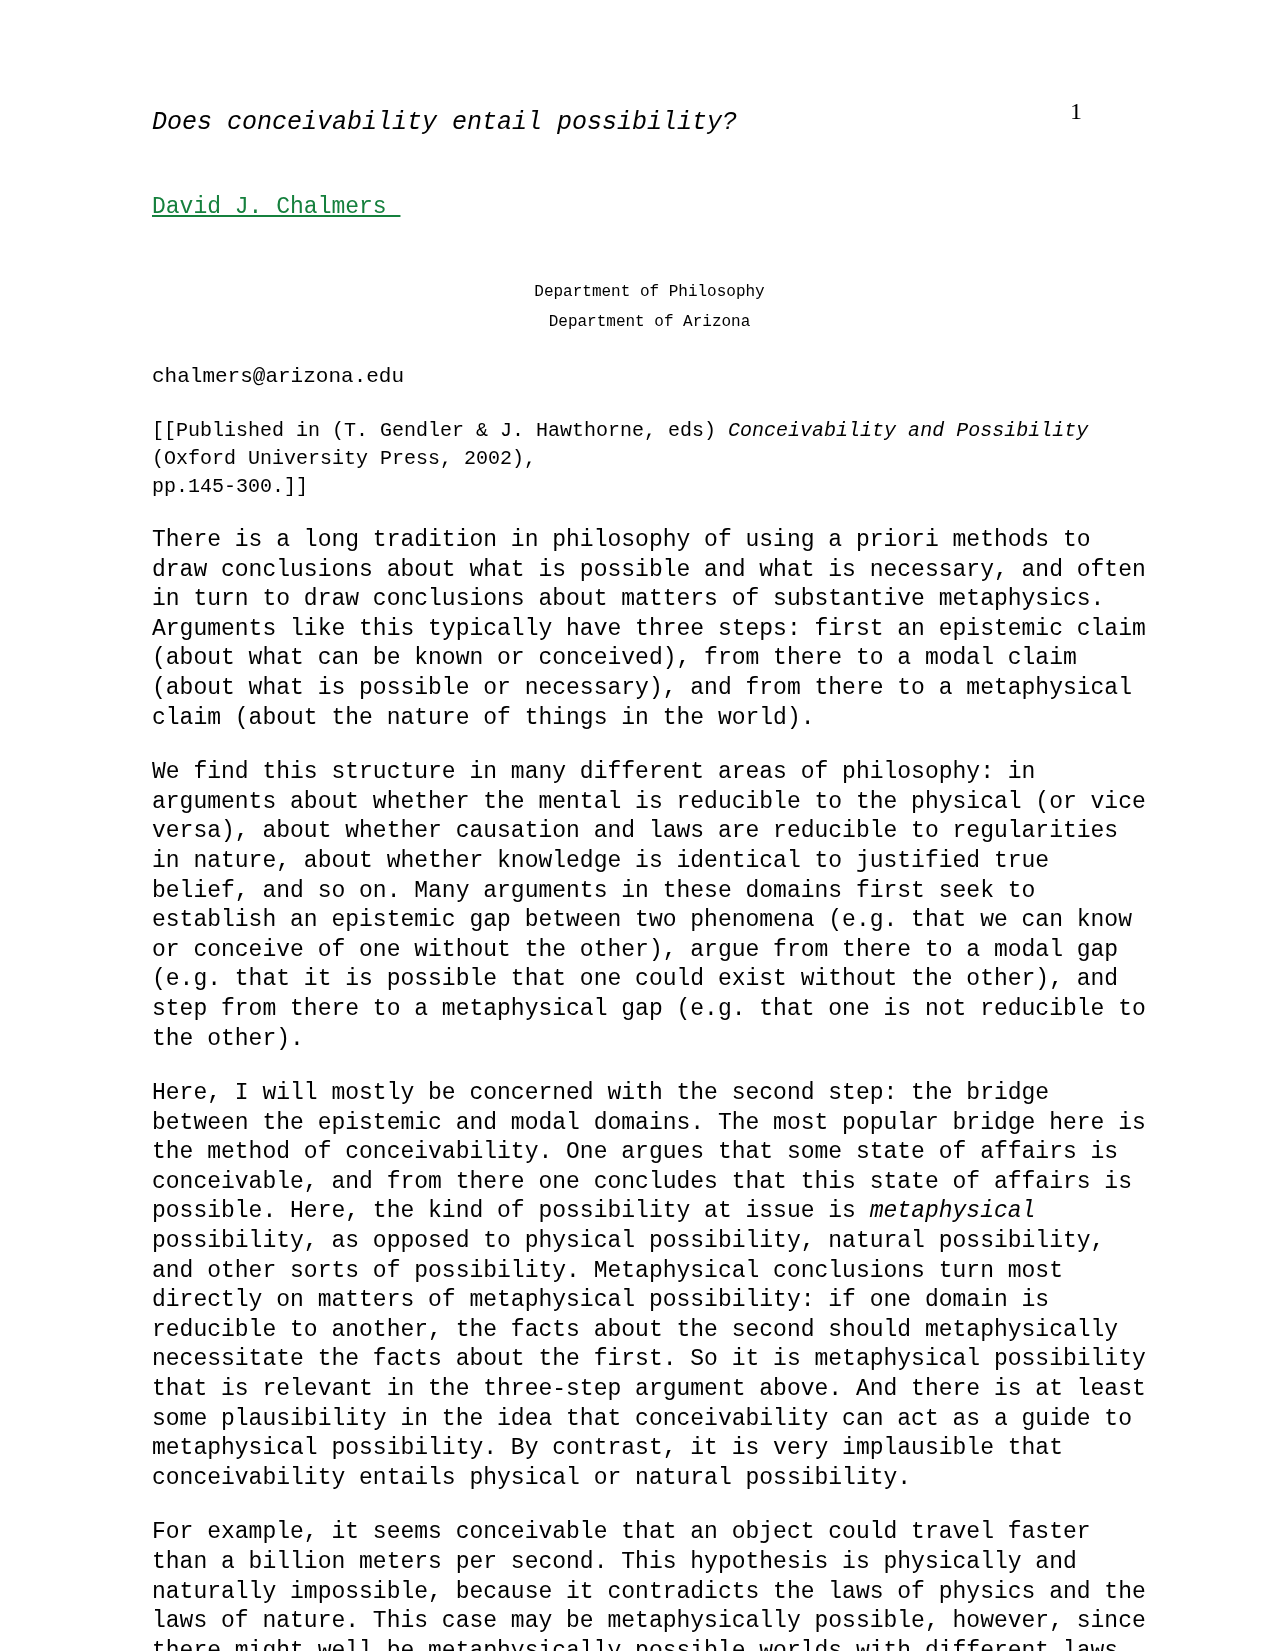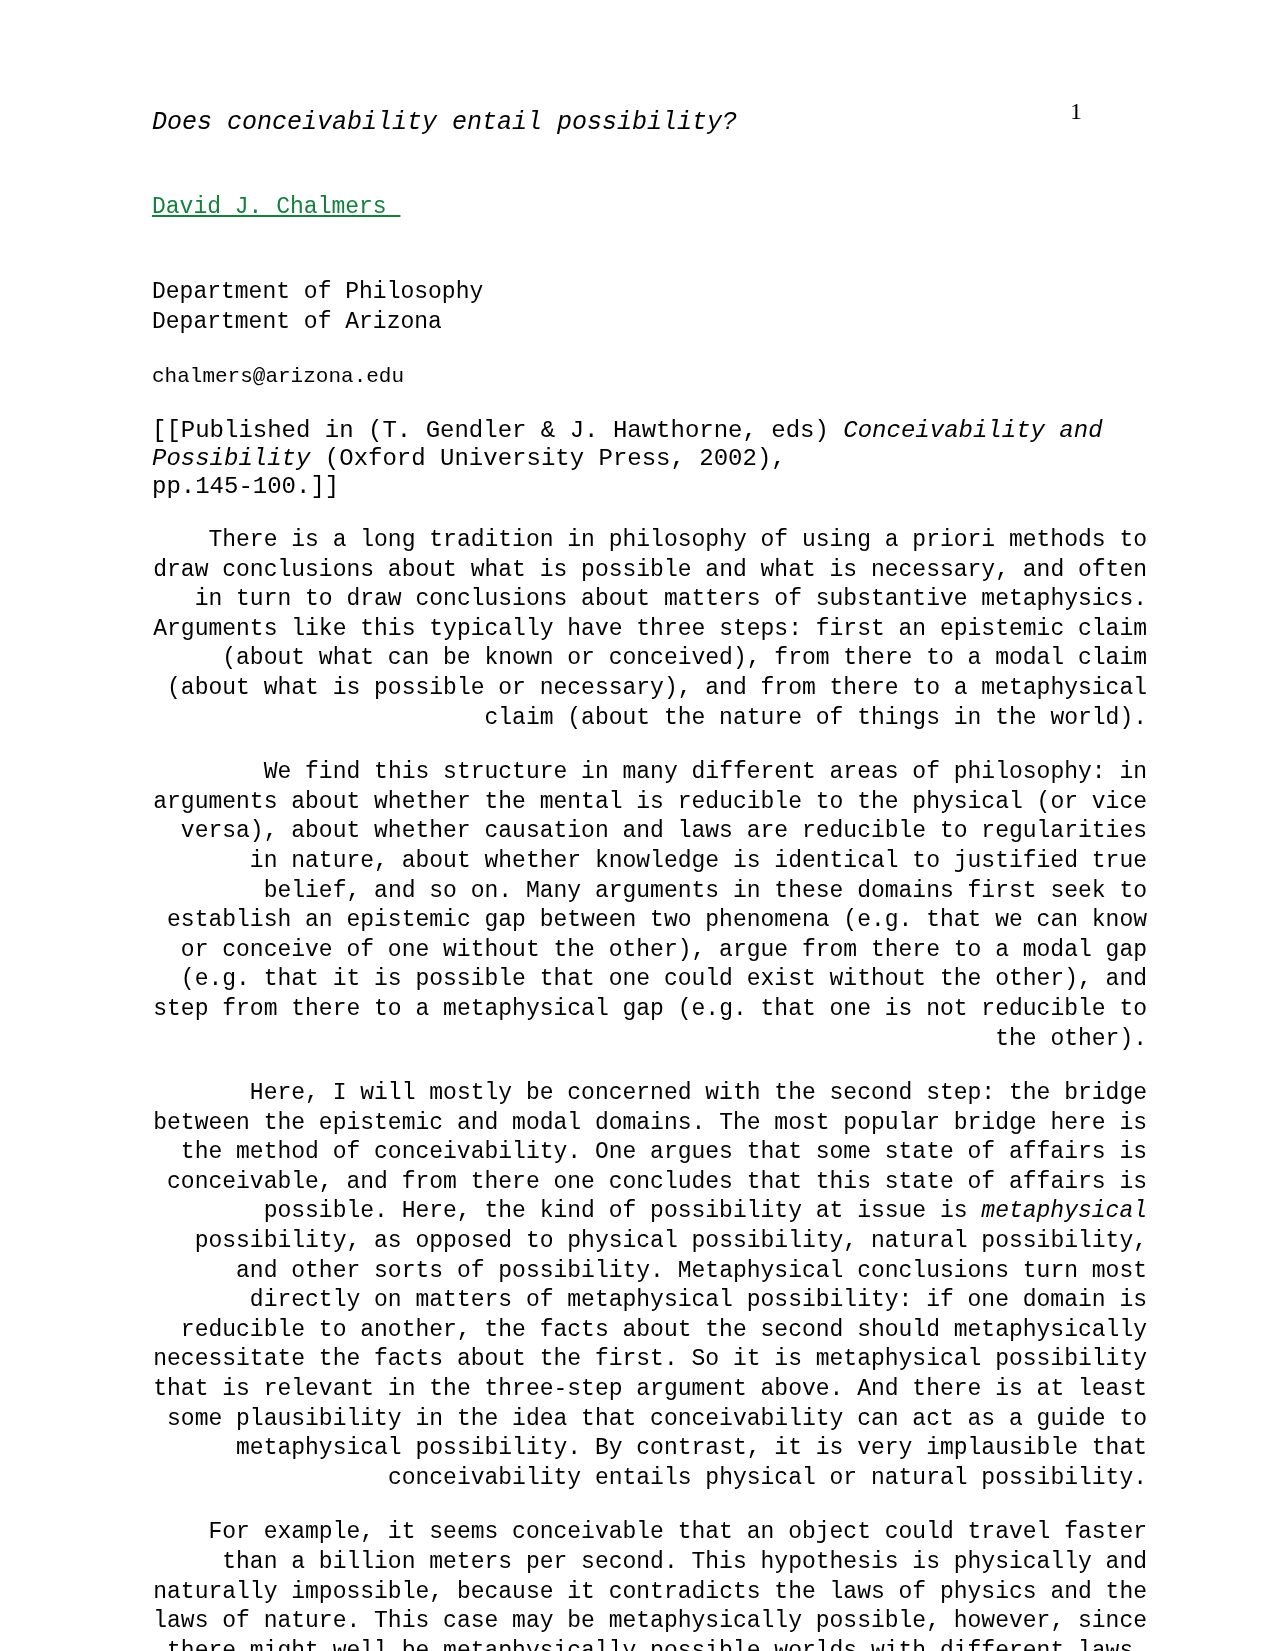--- a/index.html
+++ b/index.html
@@ -44,41 +44,42 @@
     line-height: 30px;
   }
   .author-link {
     color: #15803d;
     text-decoration: underline;
     white-space: pre;
     cursor: pointer;
   }
   .affiliation {
     margin: 55px 0 0 0;
-    font-size: 23px;
+    font-size: 16px;
     line-height: 30px;
+    text-align: center;
   }
   .email-line {
     margin: 25px 0 0 0;
     font-size: 21px;
     line-height: 30px;
   }
   .published-note {
     margin: 25px 0 0 0;
-    font-size: 24px;
+    font-size: 20px;
     line-height: 28px;
   }
   .body-text {
     margin-top: 25px;
   }
   .body-text p {
     margin: 0 0 25px 0;
     font-size: 23px;
     line-height: 29.6px;
-    text-align: right;
+    text-align: left;
   }
   .italic {
     font-style: italic;
   }
 </style>
 </head>
 <body>
 
 <div class="page">
 
@@ -94,21 +95,21 @@
 
     <div class="affiliation">
       <div>Department of Philosophy</div>
       <div>Department of Arizona</div>
     </div>
 
     <div class="email-line">chalmers@arizona.edu</div>
 
     <div class="published-note">
       <span>[[Published in (T. Gendler &amp; J. Hawthorne, eds) </span><span class="italic">Conceivability and Possibility</span><span> (Oxford University Press, 2002),</span><br>
-      <span>pp.145-100.]]</span>
+      <span>pp.145-300.]]</span>
     </div>
 
     <div class="body-text">
 
       <p>There is a long tradition in philosophy of using a priori methods to draw conclusions about what is possible and what is necessary, and often in turn to draw conclusions about matters of substantive metaphysics. Arguments like this typically have three steps: first an epistemic claim (about what can be known or conceived), from there to a modal claim (about what is possible or necessary), and from there to a metaphysical claim (about the nature of things in the world).</p>
 
       <p>We find this structure in many different areas of philosophy: in arguments about whether the mental is reducible to the physical (or vice versa), about whether causation and laws are reducible to regularities in nature, about whether knowledge is identical to justified true belief, and so on. Many arguments in these domains first seek to establish an epistemic gap between two phenomena (e.g. that we can know or conceive of one without the other), argue from there to a modal gap (e.g. that it is possible that one could exist without the other), and step from there to a metaphysical gap (e.g. that one is not reducible to the other).</p>
 
       <p><span>Here, I will mostly be concerned with the second step: the bridge between the epistemic and modal domains. The most popular bridge here is the method of conceivability. One argues that some state of affairs is conceivable, and from there one concludes that this state of affairs is possible. Here, the kind of possibility at issue is </span><span class="italic">metaphysical</span><span> possibility, as opposed to physical possibility, natural possibility, and other sorts of possibility. Metaphysical conclusions turn most directly on matters of metaphysical possibility: if one domain is reducible to another, the facts about the second should metaphysically necessitate the facts about the first. So it is metaphysical possibility that is relevant in the three-step argument above. And there is at least some plausibility in the idea that conceivability can act as a guide to metaphysical possibility. By contrast, it is very implausible that conceivability entails physical or natural possibility.</span></p>
 

